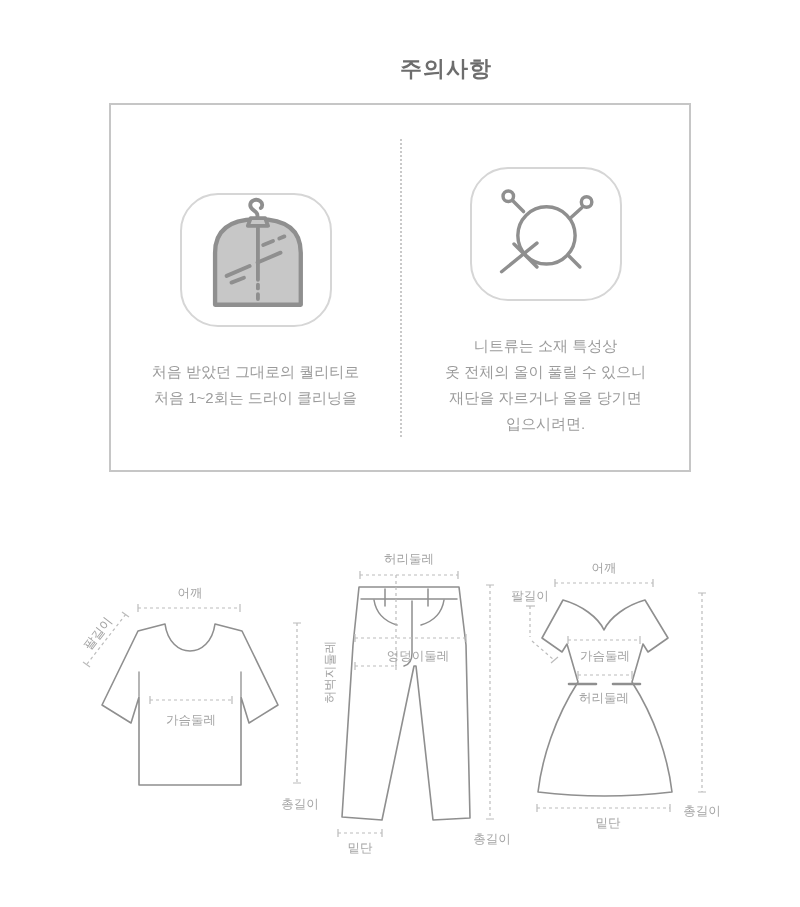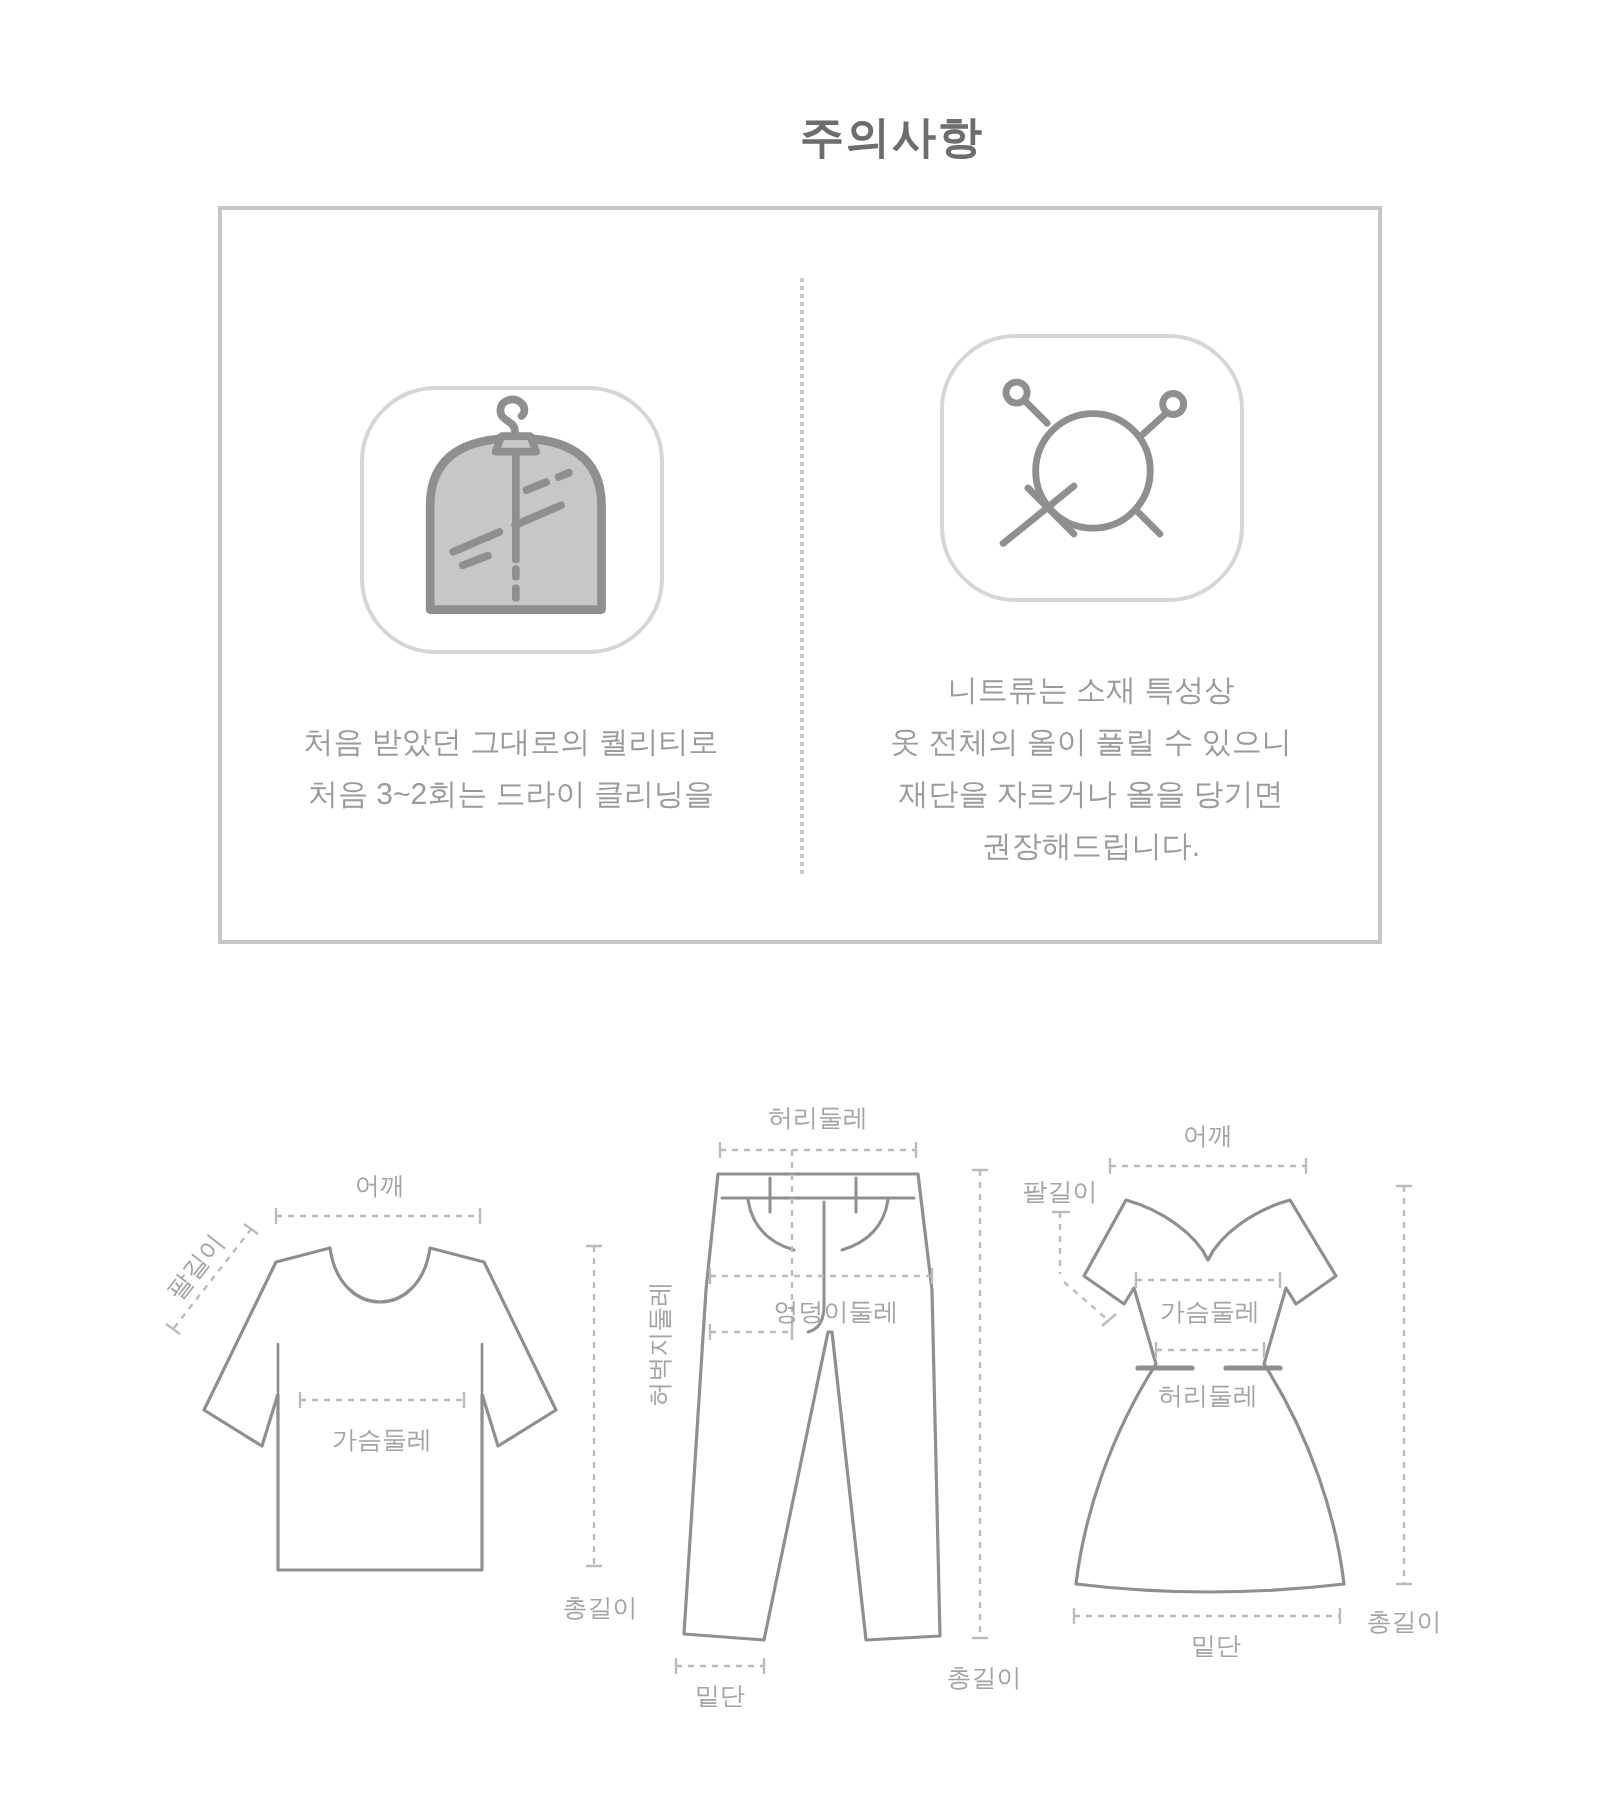--- a/index.html
+++ b/index.html
@@ -76,21 +76,21 @@
 
           <g>
             <path class="detail" style="stroke-width:4" stroke-dasharray="26 9" d="M46,84 L104,59"></path>
             <path class="detail" style="stroke-width:4" stroke-dasharray="11 7" d="M84,52 L106,43"></path>
             <path class="detail" style="stroke-width:4" d="M51,91 L64,86"></path>
           </g>
         </svg>
       </div>
       <div class="care-text">
         <p>처음 받았던 그대로의 퀄리티로</p>
-        <p>처음 3~2회는 드라이 클리닝을</p>
+        <p>처음 1~2회는 드라이 클리닝을</p>
       </div>
     </div>
 
     <div class="care-col right">
       <div class="icon-card">
         <svg width="150" height="130" viewBox="0 0 155 135">
           <g fill="none" stroke="#8f8f8f" stroke-width="3.6" stroke-linecap="round">
 
             <circle cx="38" cy="28" r="5.5"></circle>
             <circle cx="120" cy="34" r="5.5"></circle>
@@ -103,21 +103,21 @@
             <path d="M102,91 L113,102"></path>
             <path d="M68,77 L31,107"></path>
             <path d="M44,78 L68,102"></path>
           </g>
         </svg>
       </div>
       <div class="care-text">
         <p>니트류는 소재 특성상</p>
         <p>옷 전체의 올이 풀릴 수 있으니</p>
         <p>재단을 자르거나 올을 당기면</p>
-        <p>권장해드립니다.</p>
+        <p>입으시려면.</p>
       </div>
     </div>
   </div>
 
 
   <svg class="diagram" id="tshirt-diagram" width="250" height="310" viewBox="0 0 250 310">
 
     <path class="outline" d="M95,74 C100,110 140,110 145,74 L172,81 L208,155 L179,173 L171,147 L171,235 L69,235 L69,147 L61,173 L32,155 L68,81 Z"></path>
     <path class="detail" style="stroke-width:1.3" d="M69,122 L69,146 M171,122 L171,146"></path>
 

